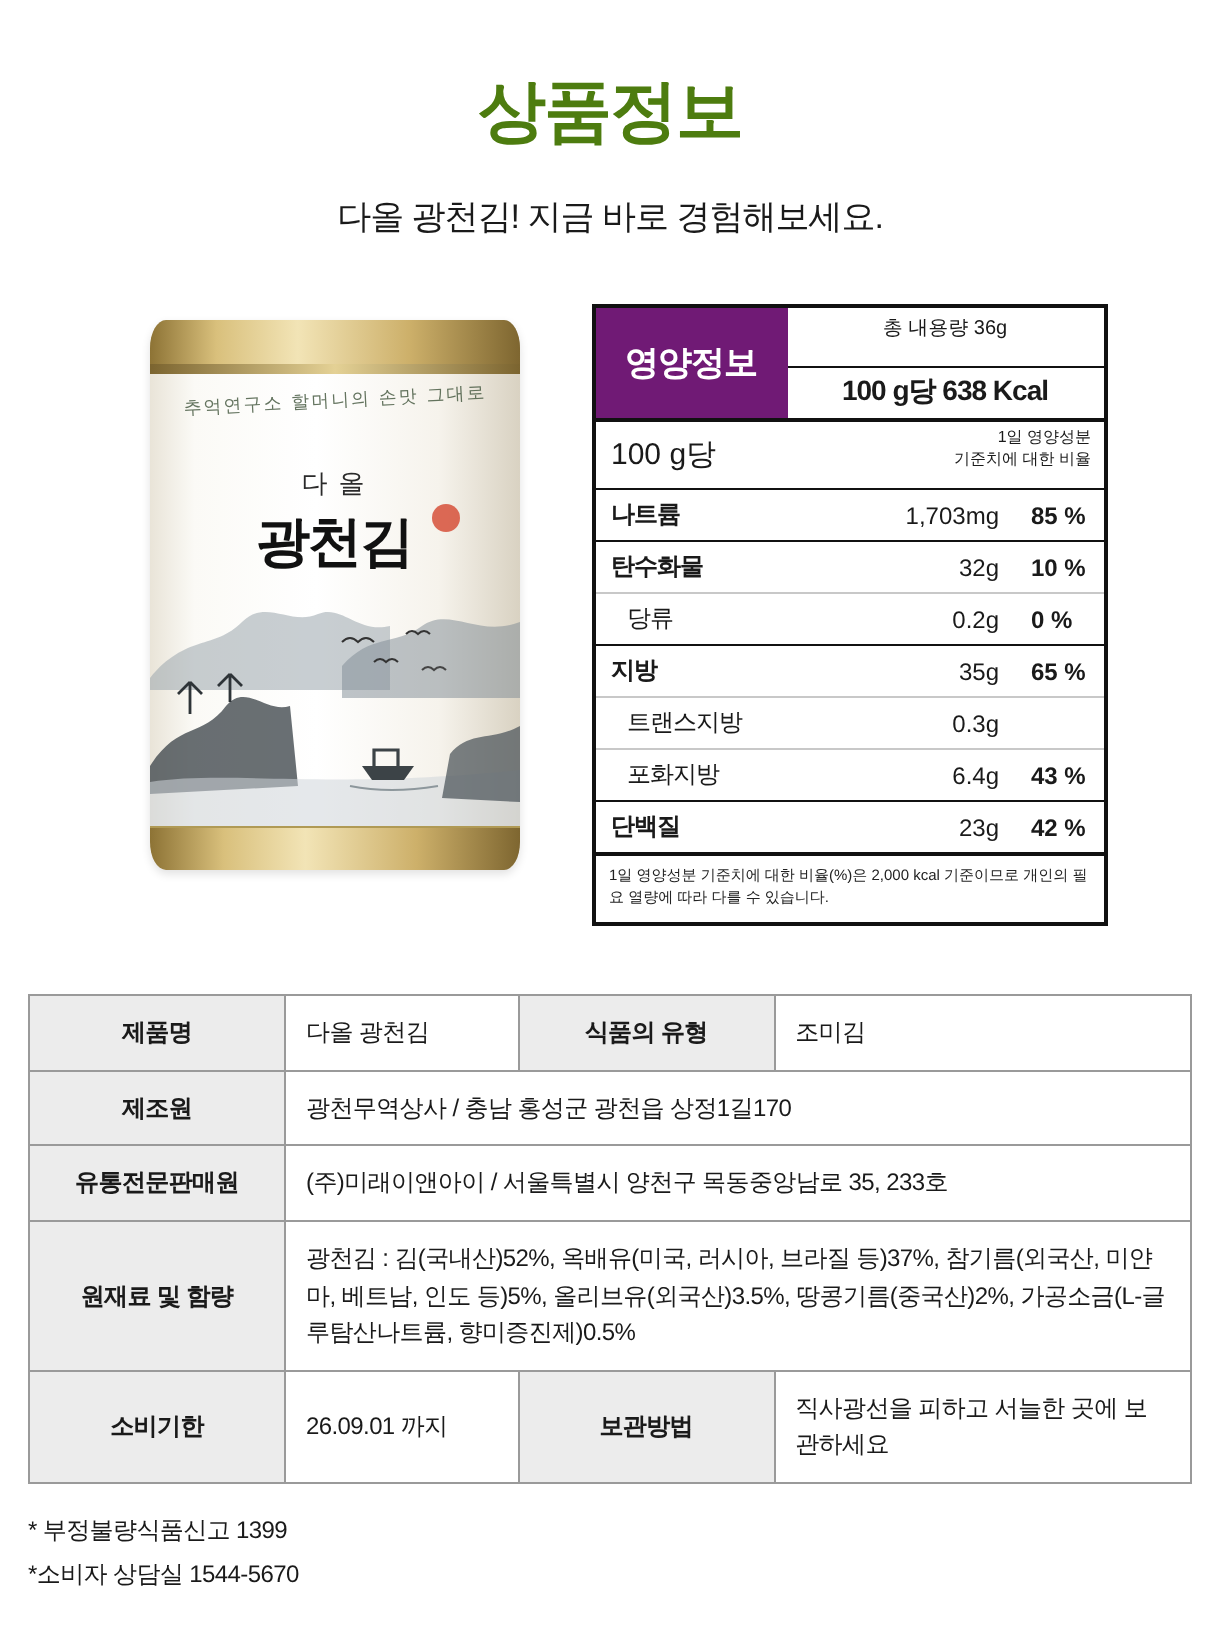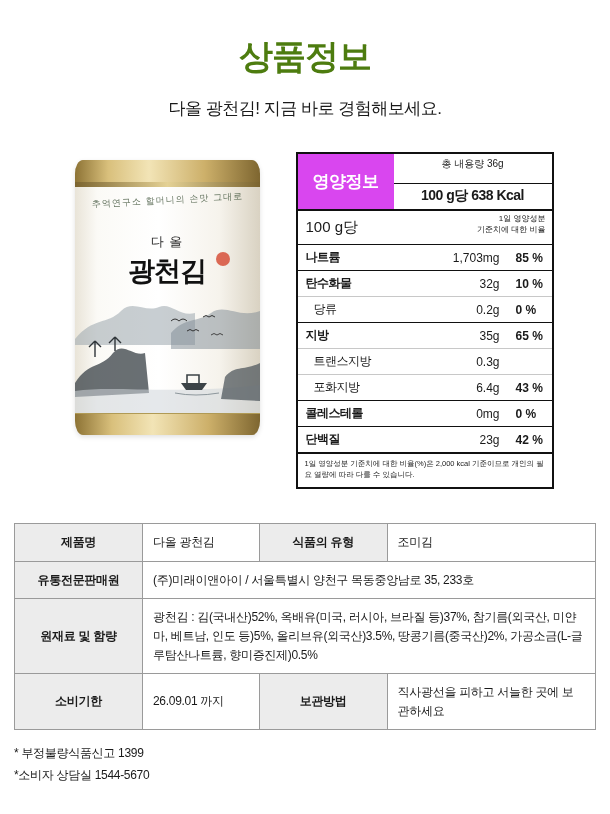--- a/index.html
+++ b/index.html
@@ -135,21 +135,21 @@
     border: 2px solid #111;
     background: #fff;
     font-size: 11px;
   }
   .nut-head {
     display: flex;
     border-bottom: 2px solid #111;
   }
   .nut-head-left {
     width: 96px;
-    background: #d946ef;
+    background: #701a75;
     color: #fff;
     font-size: 17px;
     font-weight: bold;
     display: flex;
     align-items: center;
     justify-content: center;
     padding: 7px 0;
     letter-spacing: -0.5px;
   }
   .nut-head-right {
@@ -334,45 +334,44 @@
             <td class="nut-name indent">트랜스지방</td>
             <td class="nut-amt">0.3g</td>
             <td class="nut-pct"></td>
           </tr>
           <tr class="major">
             <td class="nut-name indent">포화지방</td>
             <td class="nut-amt">6.4g</td>
             <td class="nut-pct">43 %</td>
           </tr>
           <tr class="major">
-            <td class="nut-name">콜레스테롤</td>
-            <td class="nut-amt">0mg</td>
-            <td class="nut-pct">0 %</td>
-          </tr>
-          <tr class="major">
             <td class="nut-name">단백질</td>
             <td class="nut-amt">23g</td>
             <td class="nut-pct">42 %</td>
           </tr>
         </tbody>
     </table>
     <div class="nut-foot">1일 영양성분 기준치에 대한 비율(%)은 2,000 kcal 기준이므로 개인의 필요 열량에 따라 다를 수 있습니다.</div>
   </div>
 </div>
 
 <div class="info-wrap">
   <table class="info">
     <tbody>
         <tr>
           <td class="lbl">제품명</td>
           <td class="val">다올 광천김</td>
           <td class="lbl">식품의 유형</td>
           <td class="val">조미김</td>
         </tr>
         <tr>
+          <td class="lbl">제조원</td>
+          <td class="val" colspan="3">광천무역상사 / 충남 홍성군 광천읍 상정1길170</td>
+        </tr>
+        <tr>
           <td class="lbl">유통전문판매원</td>
           <td class="val" colspan="3">(주)미래이앤아이 / 서울특별시 양천구 목동중앙남로 35, 233호</td>
         </tr>
         <tr>
           <td class="lbl">원재료 및 함량</td>
           <td class="val" colspan="3">광천김 : 김(국내산)52%, 옥배유(미국, 러시아, 브라질 등)37%, 참기름(외국산, 미얀마, 베트남, 인도 등)5%, 올리브유(외국산)3.5%, 땅콩기름(중국산)2%, 가공소금(L-글루탐산나트륨, 향미증진제)0.5%</td>
         </tr>
         <tr>
           <td class="lbl">소비기한</td>
           <td class="val">26.09.01 까지</td>

